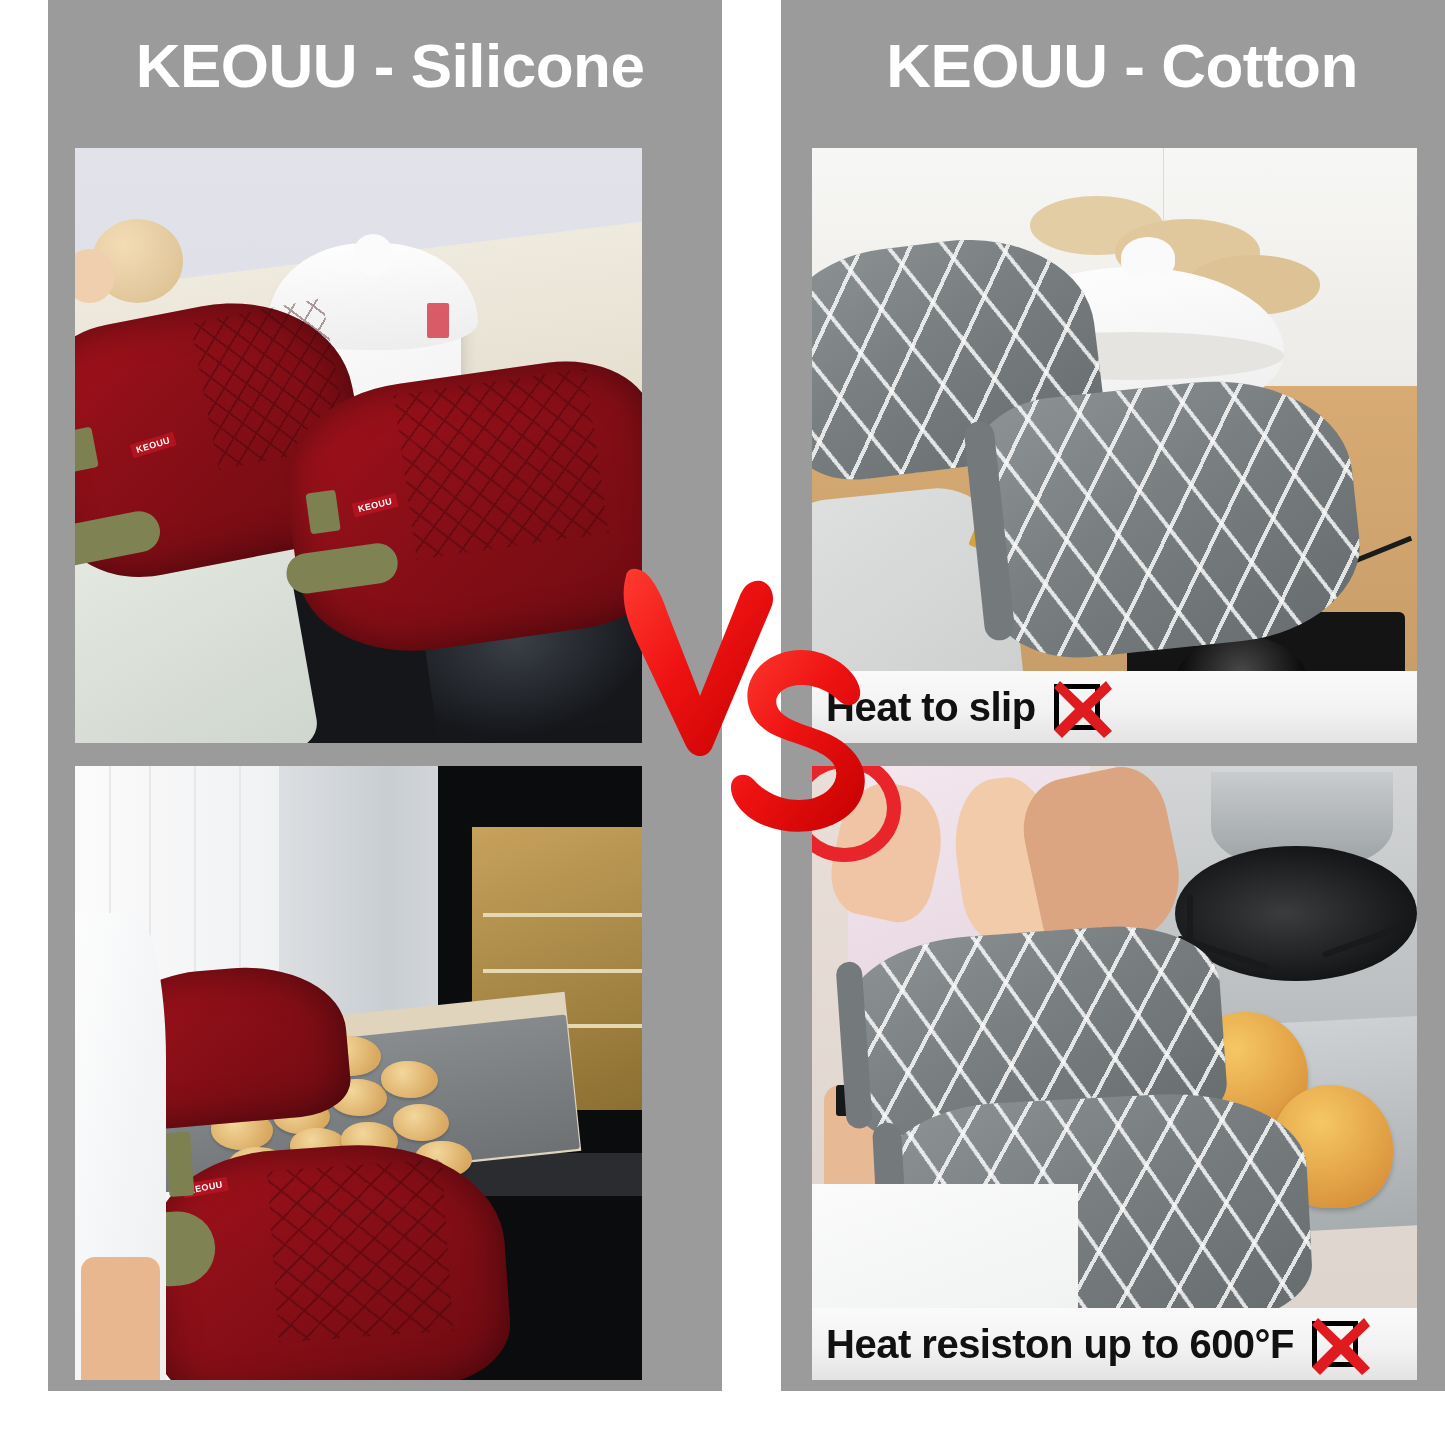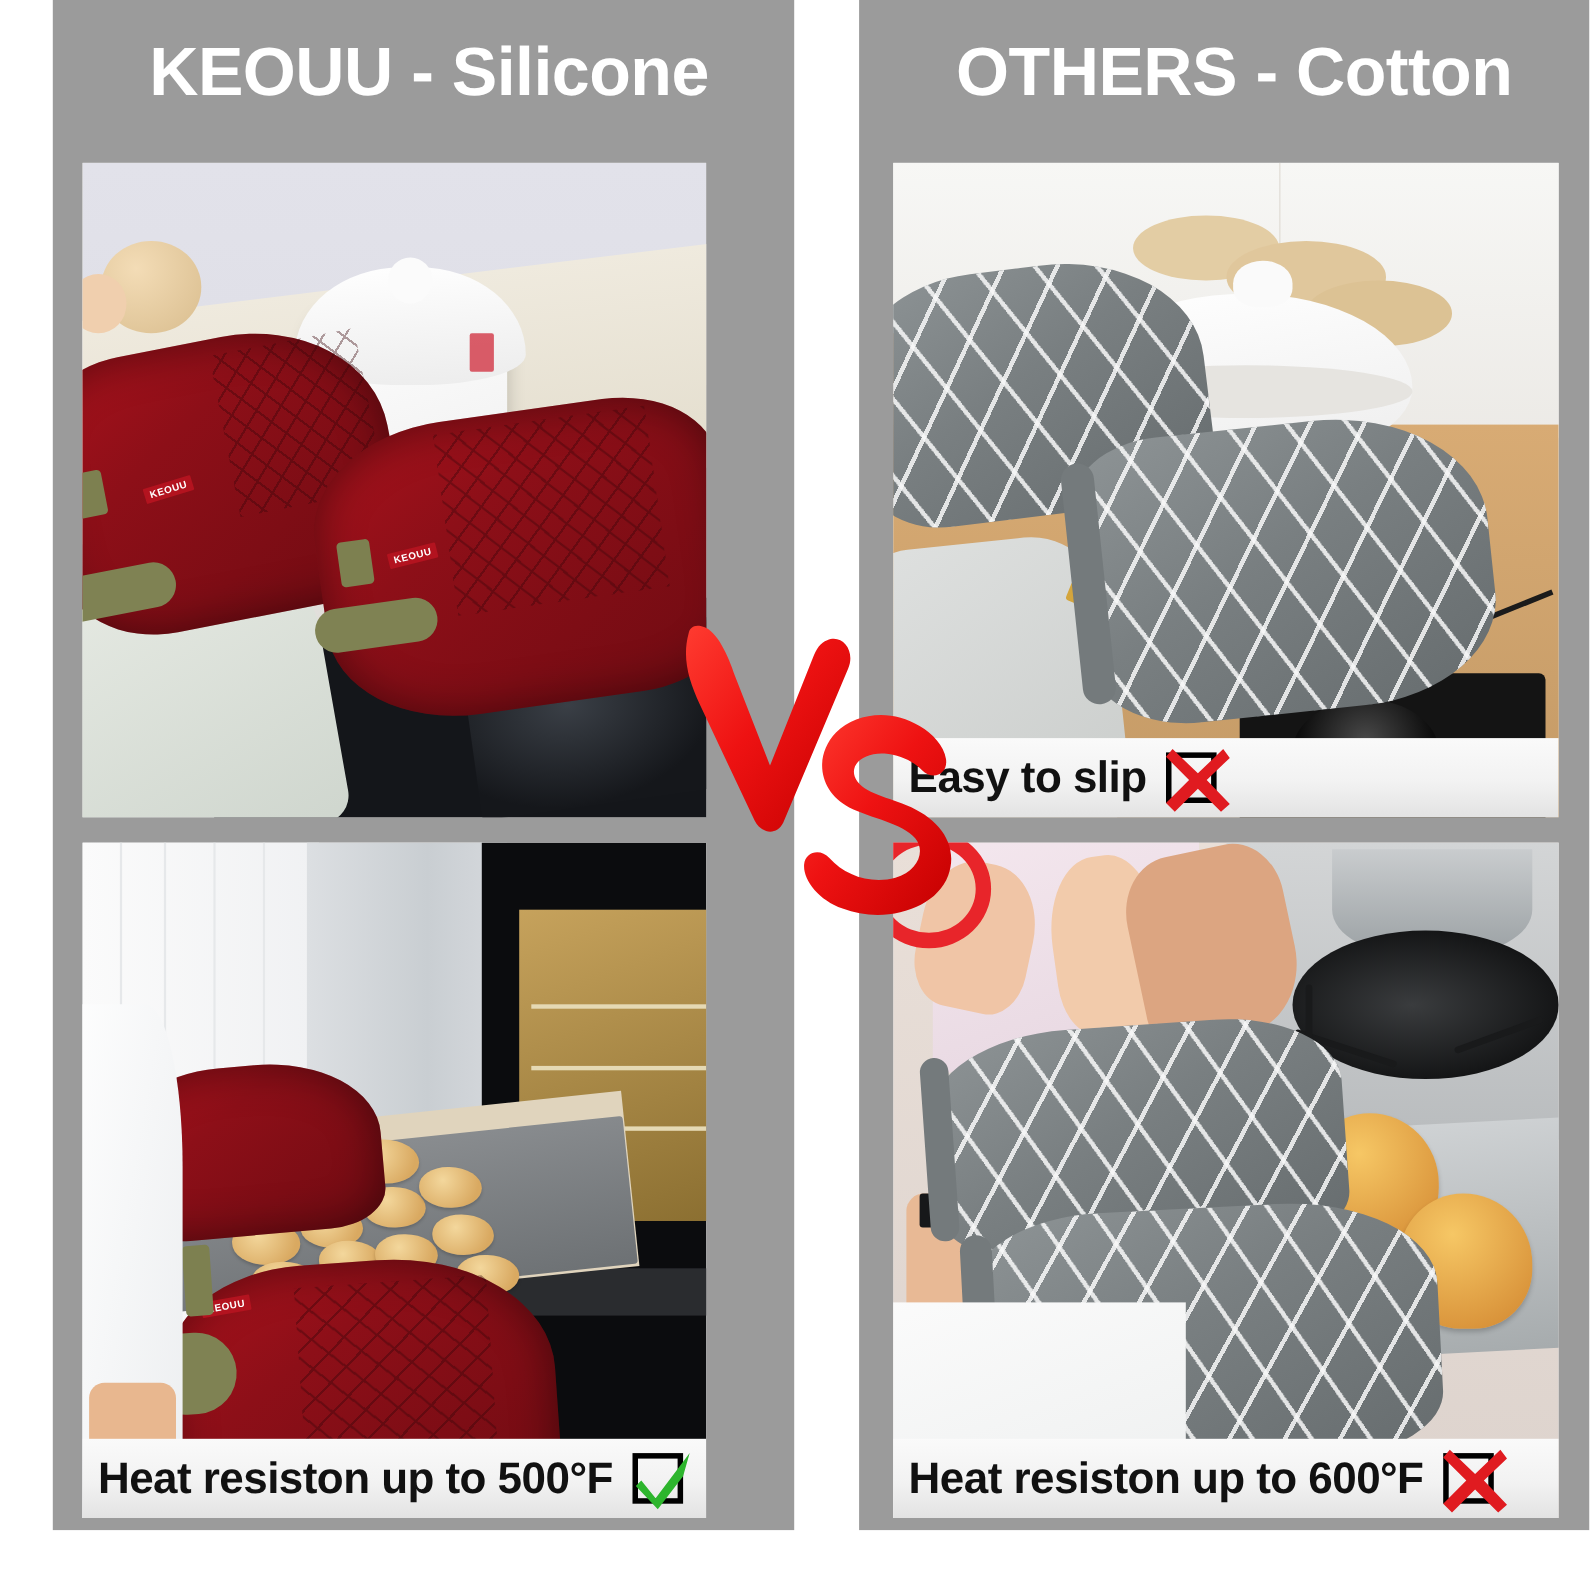--- a/index.html
+++ b/index.html
@@ -227,21 +227,21 @@
   .br-redring { position:absolute; left:-4%; top:-2%; width:14%; height:13%; border:14px solid #e8252a; border-radius:50%; }
 </style>
 </head>
 <body>
 
 <div class="panel panel-left">
   <div class="panel-header">KEOUU - Silicone</div>
 </div>
 
 <div class="panel panel-right">
-  <div class="panel-header">OTHERS - Cotton</div>
+  <div class="panel-header">KEOUU - Cotton</div>
 </div>
 
 <div class="cell cell-tl">
   <div class="photo">
     <div class="tl-bg"></div>
       <div class="tl-wall"></div>
       <div class="tl-counter"></div>
     <div class="tl-bowl"></div>
       <div class="tl-finger"></div>
     <div class="tl-stove"></div>
@@ -290,21 +290,21 @@
     <div class="mitt-gray tr-mitt1">
       <div class="chev"></div>
 
     </div>
     <div class="mitt-gray tr-mitt2">
       <div class="chev"></div>
       <div class="mitt-edge" style="left:-2%;top:6%;width:8%;height:84%;"></div>
     </div>
   </div>
   <div class="caption left caption-right-top">
-    <span class="caption-text">Easy to slip</span>
+    <span class="caption-text">Heat to slip</span>
     <span class="mark">
       <svg width="70" height="70" viewBox="0 0 70 70">
         <path d="M12 8 L35 30 L58 8 L64 16 L43 36 L64 58 L56 65 L35 44 L14 65 L6 57 L27 36 L6 15 Z" fill="#e01b20"></path>
       </svg>
     </span>
   </div>
 </div>
 
 <div class="cell cell-bl">
   <div class="photo">
@@ -341,28 +341,20 @@
     </div>
     <div class="mitt-red bl-mitt2">
       <div class="quilt"></div>
       <span class="brandtag" style="left:10%;top:10%;">KEOUU</span>
       <div class="loop" style="left:6%;top:-10%;width:7%;height:26%;"></div>
       <div class="cuff" style="left:-6%;top:22%;width:24%;height:30%;"></div>
     </div>
     <div class="bl-apron"></div>
     <div class="bl-arm"></div>
   </div>
-  <div class="caption left">
-    <span class="caption-text">Heat resiston up to 500°F</span>
-    <span class="mark">
-      <svg width="70" height="70" viewBox="0 0 70 70">
-        <path d="M14 36 L27 52 L58 11 L52 32 L29 62 L9 41 Z" fill="#2db52d"></path>
-      </svg>
-    </span>
-  </div>
 </div>
 
 <div class="cell cell-br">
   <div class="photo">
     <div class="br-bg"></div>
     <div class="br-counter"></div>
     <div class="br-shirt"></div>
     <div class="br-hand1"></div>
       <div class="br-hand2"></div>
       <div class="br-arm"></div>

